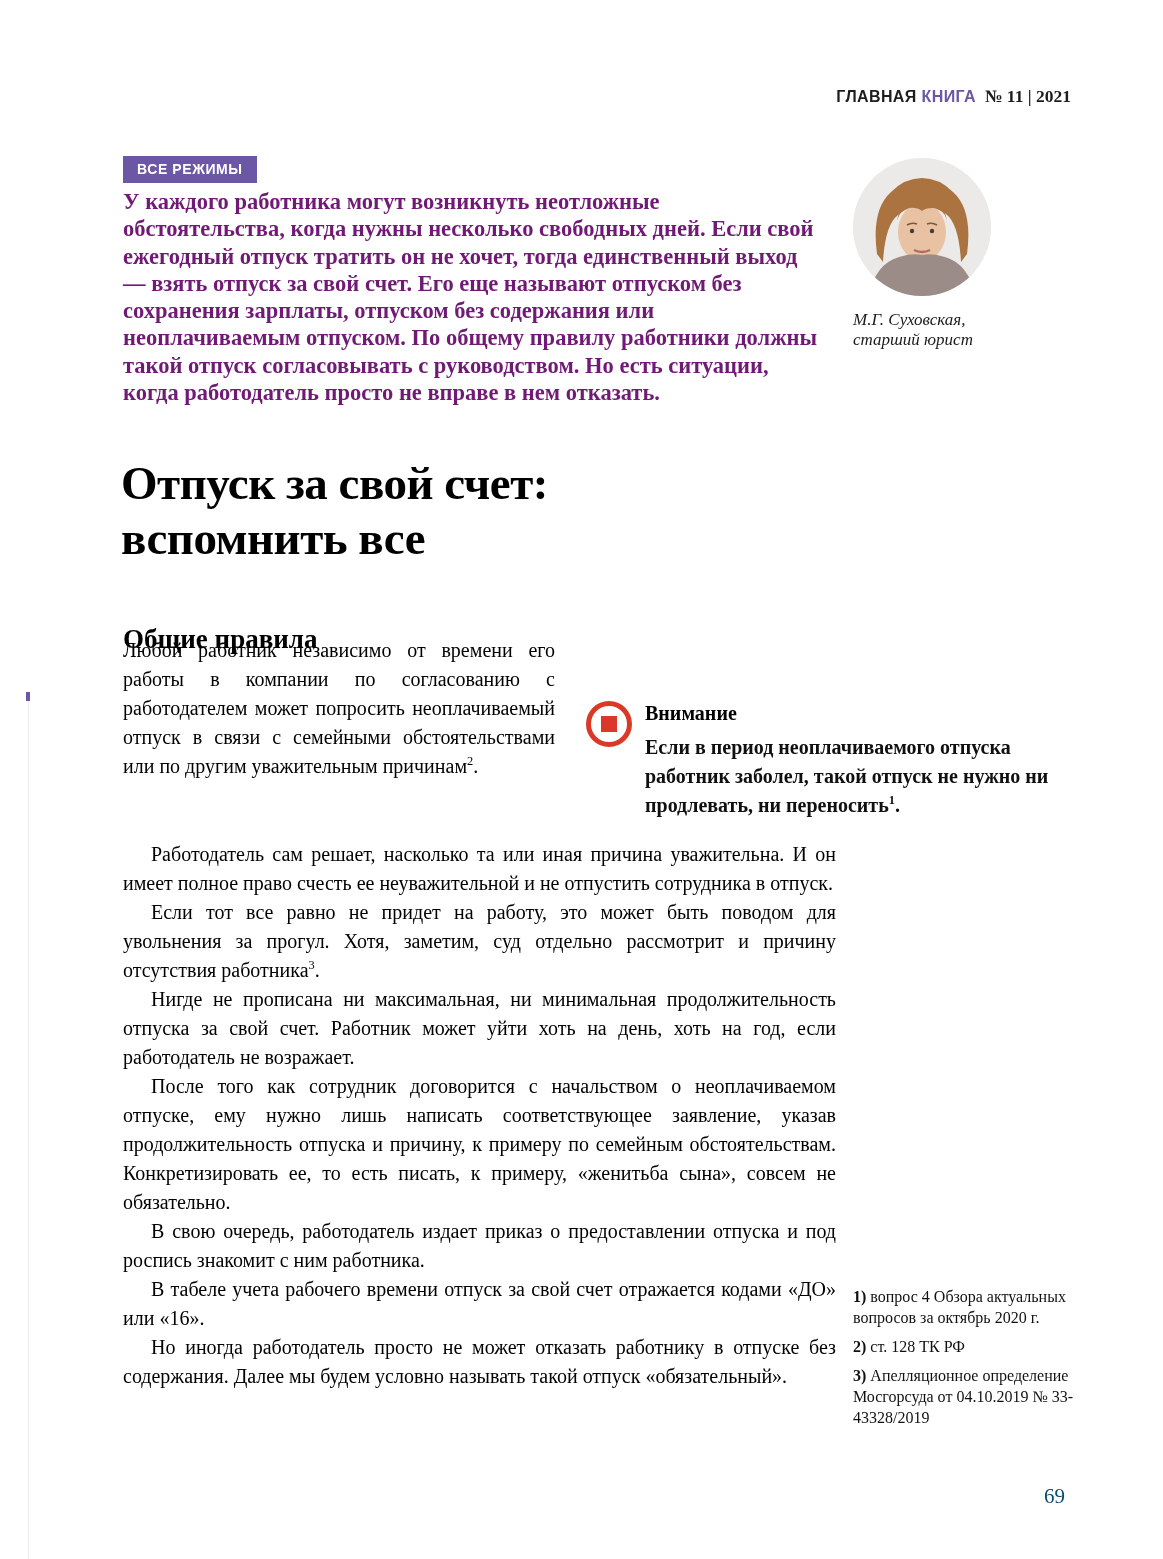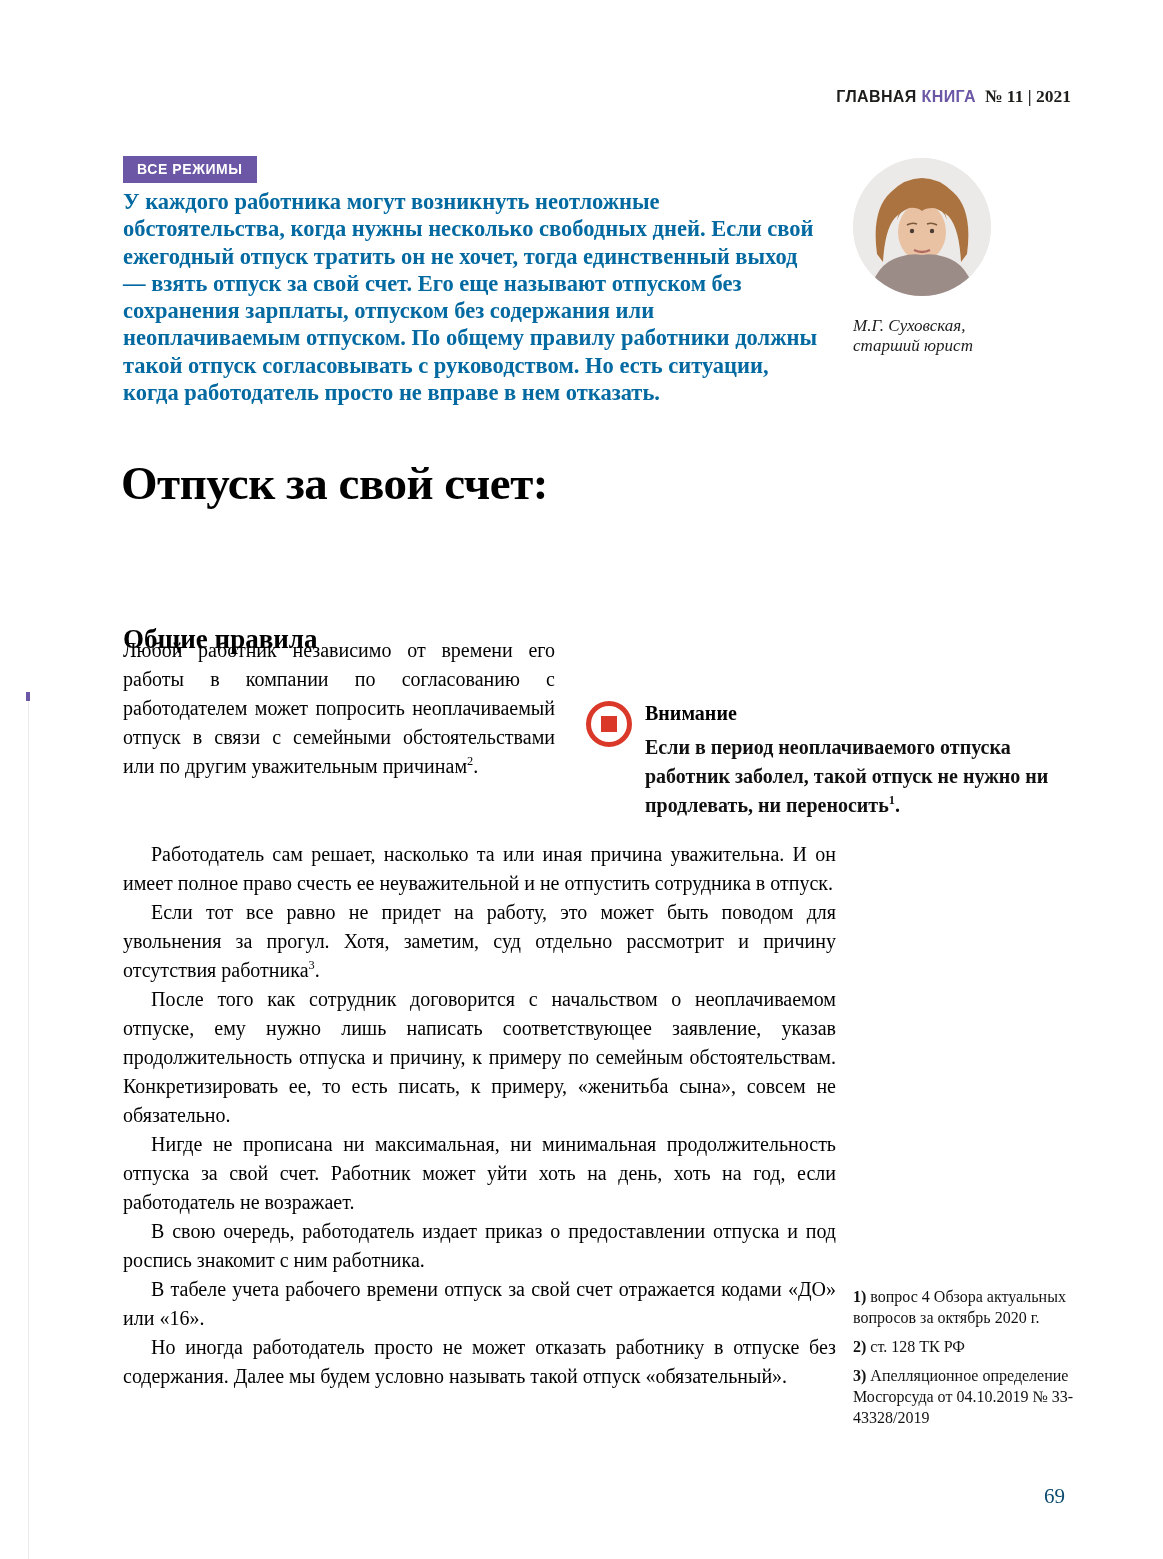--- a/index.html
+++ b/index.html
@@ -17,26 +17,26 @@
   .issue{font-family:"Liberation Serif",serif;font-size:17.5px;letter-spacing:0;font-weight:bold;margin-left:4px;}
   
   .badge{
     position:absolute;left:123px;top:156px;background:#6b57a5;color:#fff;
     font-family:"Liberation Sans",sans-serif;font-weight:bold;font-size:14px;
     letter-spacing:.6px;padding:6px 14px 7px;line-height:1;
   }
   
   .lead{
     position:absolute;left:123px;top:188px;width:700px;margin:0;
-    font-size:22.5px;line-height:27.3px;font-weight:bold;color:#0369a1;
+    font-size:22.5px;line-height:27.3px;font-weight:bold;color:#701a75;
   }
   
   .author{position:absolute;left:853px;top:158px;width:230px;}
   .avatar{width:138px;height:138px;border-radius:50%;overflow:hidden;background:#eceae8;}
-  .caption{margin-top:20px;font-style:italic;font-size:17px;line-height:20px;color:#1b1b1b;}
+  .caption{margin-top:14px;font-style:italic;font-size:17px;line-height:20px;color:#1b1b1b;}
   .caption span{display:block;}
   
   .title{
     position:absolute;left:121px;top:456px;margin:0;
     font-size:47px;line-height:55px;font-weight:bold;letter-spacing:-.5px;color:#000;
   }
   .title span{display:block;}
   
   .section-heading{position:absolute;left:123px;top:624px;margin:0;font-size:27px;font-weight:bold;}
   
@@ -98,42 +98,43 @@
       </svg>
     </div>
     <div class="caption">
       <span>М.Г. Суховская,</span>
       <span>старший юрист</span>
     </div>
   </div>
 
   <h1 class="title">
     <span>Отпуск за свой счет:</span>
+    <span>вспомнить все</span>
   </h1>
 
   <h2 class="section-heading">Общие правила</h2>
 
   <p class="intro"><span>Любой работник независимо от времени его работы в компании по согласованию с работодателем может попросить неоплачиваемый отпуск в связи с семейными обстоятельствами или по другим уважительным причинам</span><sup>2</sup><span>.</span></p>
 
   <aside class="attention">
     <svg class="attn-icon" viewBox="0 0 48 48" xmlns="http://www.w3.org/2000/svg">
       <circle cx="24" cy="24" r="20.5" fill="none" stroke="#da392a" stroke-width="5"></circle>
       <rect x="16" y="16" width="16" height="16" fill="#da392a"></rect>
     </svg>
     <div>
       <div class="attn-title">Внимание</div>
       <p class="attn-text"><span>Если в период неоплачиваемого отпуска работник заболел, такой отпуск не нужно ни продлевать, ни переносить</span><sup>1</sup><span>.</span></p>
     </div>
   </aside>
 
   <div class="main">
     <p><span>Работодатель сам решает, насколько та или иная причина уважительна. И он имеет полное право счесть ее неуважительной и не отпустить сотрудника в отпуск.</span></p>
     <p><span>Если тот все равно не придет на работу, это может быть поводом для увольнения за прогул. Хотя, заметим, суд отдельно рассмотрит и причину отсутствия работника</span><sup>3</sup><span>.</span></p>
+    <p><span>Нигде не прописана ни максимальная, ни минимальная продолжительность отпуска за свой счет. Работник может уйти хоть на день, хоть на год, если работодатель не возражает.</span></p>
     <p><span>После того как сотрудник договорится с начальством о неоплачиваемом отпуске, ему нужно лишь написать соответствующее заявление, указав продолжительность отпуска и причину, к примеру по семейным обстоятельствам. Конкретизировать ее, то есть писать, к примеру, «женитьба сына», совсем не обязательно.</span></p>
-    <p><span>Нигде не прописана ни максимальная, ни минимальная продолжительность отпуска за свой счет. Работник может уйти хоть на день, хоть на год, если работодатель не возражает.</span></p>
     <p><span>В свою очередь, работодатель издает приказ о предоставлении отпуска и под роспись знакомит с ним работника.</span></p>
     <p><span>В табеле учета рабочего времени отпуск за свой счет отражается кодами «ДО» или «16».</span></p>
     <p><span>Но иногда работодатель просто не может отказать работнику в отпуске без содержания. Далее мы будем условно называть такой отпуск «обязательный».</span></p>
   </div>
 
   <aside class="footnotes">
     <div class="note"><b>1)</b><span>вопрос 4 Обзора актуальных вопросов за октябрь 2020 г.</span></div>
     <div class="note"><b>2)</b><span>ст. 128 ТК РФ</span></div>
     <div class="note"><b>3)</b><span>Апелляционное определение Мосгорсуда от 04.10.2019 № 33-43328/2019</span></div>
   </aside>

